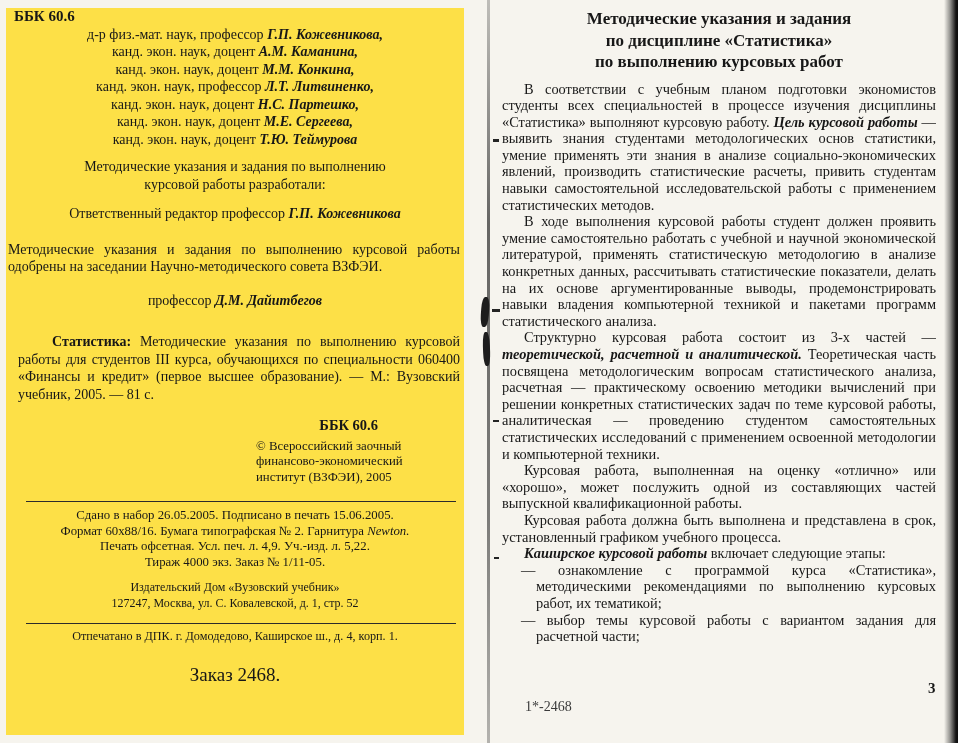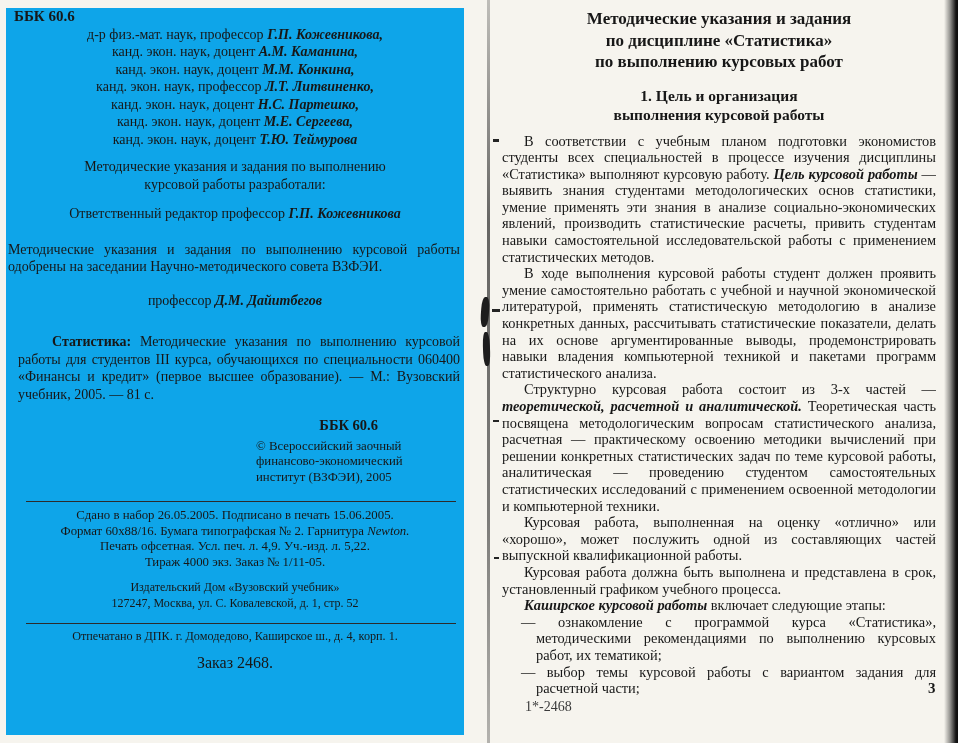--- a/index.html
+++ b/index.html
@@ -1,19 +1,19 @@
 <!DOCTYPE html>
 <html><head>
 <meta charset="utf-8">
 <style>
   html,body{margin:0;padding:0;background:#e9e7e1;}
   .scan{position:relative;width:958px;height:743px;background:#f6f4ee;overflow:hidden;
         font-family:"Liberation Serif",serif;color:#171717;}
   .page{position:absolute;top:0;}
-  .page-left{left:6px;top:8px;width:458px;font-size:14px;line-height:17.5px;background:#0ea5e9;height:727px;}
+  .page-left{left:6px;top:8px;width:458px;font-size:14px;line-height:17.5px;background:#fde047;height:727px;}
   .page-right{left:502px;top:6px;width:434px;font-size:14.4px;line-height:16.6px;}
   p{margin:0;}
   .center{text-align:center;}
   .just{text-align:justify;}
   .b{font-weight:bold;}
   .i{font-style:italic;}
   .bi{font-weight:bold;font-style:italic;}
 
   
   .bbk-top{font-weight:bold;font-size:15px;margin-left:8px;}
@@ -23,21 +23,21 @@
   .rector{margin-top:16px;}
   .annotation{margin:24px 4px 0 12px;text-indent:34px;}
   .bbk-bottom{text-align:right;margin:14px 86px 0 0;font-weight:bold;font-size:14.5px;}
   .copyright{margin:4px 0 0 250px;font-size:12.8px;line-height:15.5px;}
   .rule{border-top:1px solid #2b2b2b;margin-left:20px;margin-right:8px;height:0;}
   .rule-1{margin-top:16px;}
   .imprint{margin-top:6px;font-size:12.8px;line-height:15.5px;}
   .publisher{margin-top:10px;font-size:12px;line-height:15.5px;}
   .rule-2{margin-top:12px;}
   .printed{margin-top:4px;font-size:12.2px;}
-  .order{margin-top:8px;font-size:16px;}
+  .order{margin-top:20px;font-size:19px;}
 
   
   .title{font-weight:bold;font-size:17px;line-height:21.5px;text-align:center;margin-top:2px;}
   .section{font-weight:bold;font-size:15.5px;line-height:19.5px;text-align:center;margin-top:13px;}
   .body{text-align:justify;}
   .ind{text-indent:22px;}
   .p-first{margin-top:8px;}
   .li{padding-left:34px;text-indent:-15px;text-align:justify;}
 
   .page-number{position:absolute;left:928px;top:680px;font-weight:bold;font-size:15px;}
@@ -122,24 +122,20 @@
     <div class="order center">Заказ 2468.</div>
   </div>
 
   <div class="page page-right">
     <div class="title">
       <div>Методические указания и задания</div>
       <div>по дисциплине «Статистика»</div>
       <div>по выполнению курсовых работ</div>
     </div>
 
-    <div class="section">
-      <div>1. Цель и организация</div>
-      <div>выполнения курсовой работы</div>
-    </div>
 
     <p class="body ind p-first"><span>В соответствии с учебным планом подготовки экономистов студенты всех специальностей в процессе изучения дисциплины «Статистика» выполняют курсовую работу. </span><span class="bi">Цель курсовой работы</span><span> — выявить знания студентами методологических основ статистики, умение применять эти знания в анализе социально-экономических явлений, производить статистические расчеты, привить студентам навыки самостоятельной исследовательской работы с применением статистических методов.</span></p>
 
     <p class="body ind">В ходе выполнения курсовой работы студент должен проявить умение самостоятельно работать с учебной и научной экономической литературой, применять статистическую методологию в анализе конкретных данных, рассчитывать статистические показатели, делать на их основе аргументированные выводы, продемонстрировать навыки владения компьютерной техникой и пакетами программ статистического анализа.</p>
 
     <p class="body ind"><span>Структурно курсовая работа состоит из 3-х частей — </span><span class="bi">теоретической, расчетной и аналитической.</span><span> Теоретическая часть посвящена методологическим вопросам статистического анализа, расчетная — практическому освоению методики вычислений при решении конкретных статистических задач по теме курсовой работы, аналитическая — проведению студентом самостоятельных статистических исследований с применением освоенной методологии и компьютерной техники.</span></p>
 
     <p class="body ind">Курсовая работа, выполненная на оценку «отлично» или «хорошо», может послужить одной из составляющих частей выпускной квалификационной работы.</p>
 
     <p class="body ind">Курсовая работа должна быть выполнена и представлена в срок, установленный графиком учебного процесса.</p>

